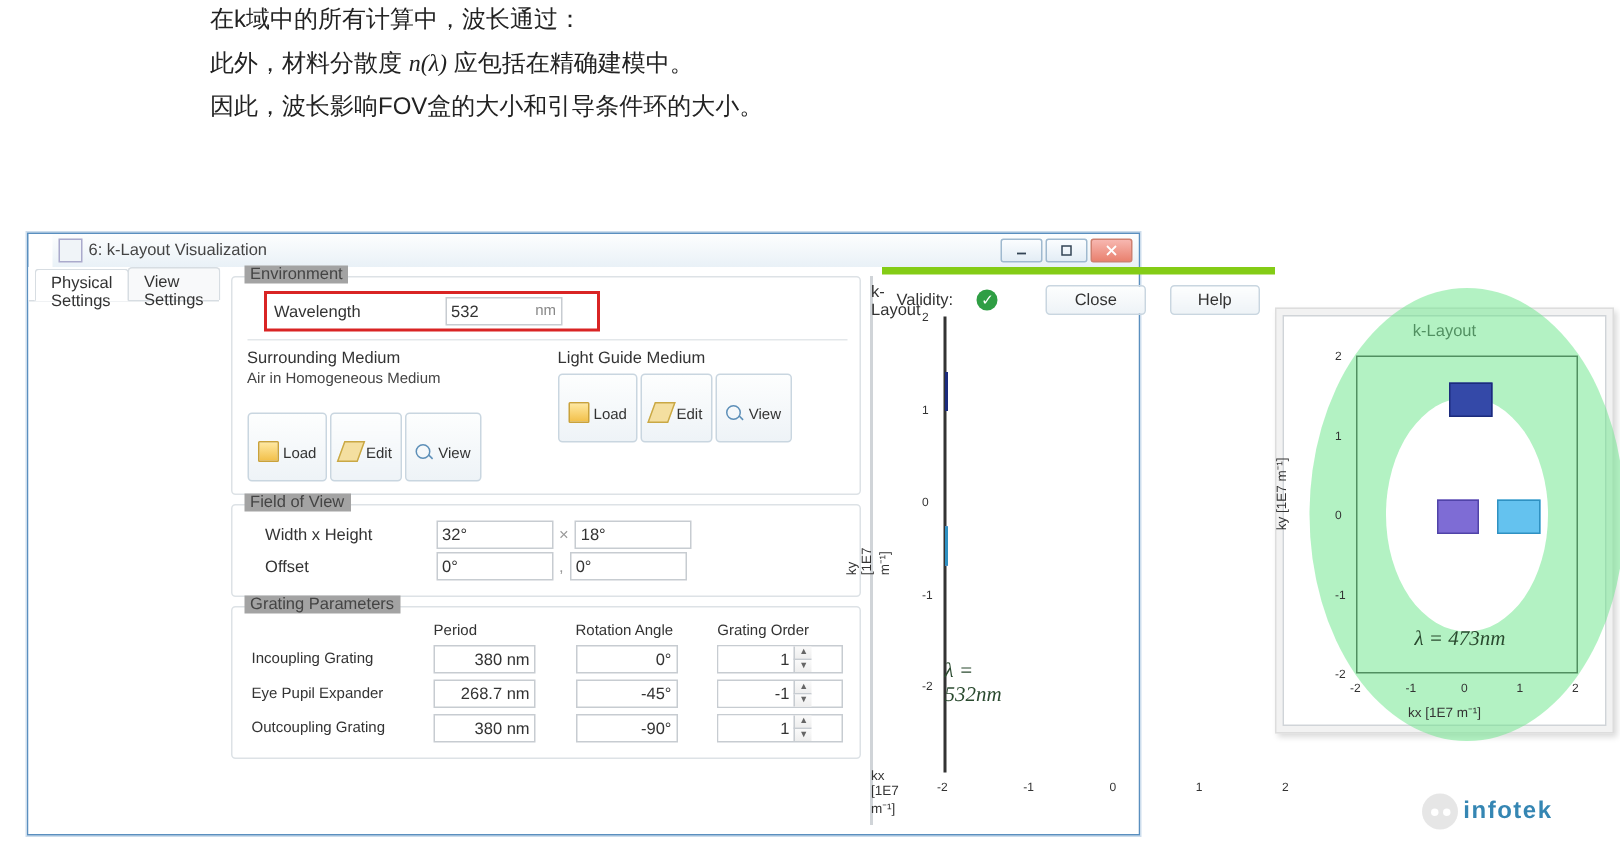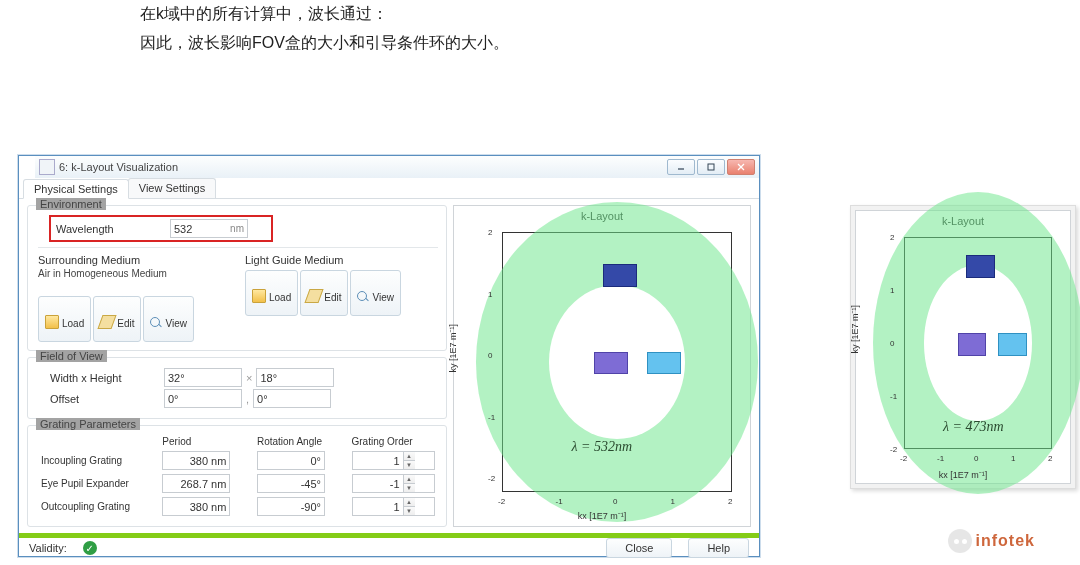--- a/index.html
+++ b/index.html
@@ -53,21 +53,21 @@
   }
   .titlebar .ticon{width:14px;height:14px;border:1px solid #aac;background:#f0f4f8;margin-right:4px}
   .winbtns{margin-left:auto;display:flex;gap:2px}
   .winbtn{width:26px;height:14px;border:1px solid #9fb9cf;border-radius:2px;background:linear-gradient(#fbfdff,#e3edf5);display:flex;align-items:center;justify-content:center}
   .winbtn.close{background:linear-gradient(#f7b7b0,#e9816f);border-color:#cf8070;color:#fff;font-weight:bold}
   .winbtn svg{width:10px;height:10px}
 
   .client{
     position:absolute;inset:22px 0 0 0;
     display:flex;
-    flex-direction:column;
+    flex-direction:row;
     background:#fff;
   }
   .tabs{display:flex;border-bottom:1px solid #d7dde2;height:22px;padding-left:4px;background:#fff}
   .tab{padding:3px 10px;border:1px solid #d7dde2;border-bottom:none;margin-right:-1px;background:#f8f9fa;border-radius:3px 3px 0 0;font-size:11px}
   .tab.active{background:#fff;position:relative;top:1px;border-bottom:1px solid #fff}
 
   .pane{flex:1;display:flex;padding:6px 8px;gap:6px}
   .left{width:420px;display:flex;flex-direction:column;gap:6px}
   .right{flex:1;position:relative}
 
@@ -123,41 +123,46 @@
   .outer-ring{background:rgba(110,230,140,.52);}
   .annulus-hole{position:absolute;border-radius:50%;background:#fff}
   .fovbox{position:absolute;background:#5a6ecb;border:1px solid #2d3f9a}
   .fovbox.a{background:#3449a8;border-color:#1b2b7c}
   .fovbox.b{background:#7e6cd5;border-color:#5043a8}
   .fovbox.c{background:#64c2ef;border-color:#2f91c2}
   .lam{position:absolute;font-family:"Cambria Math","Times New Roman",serif;font-style:italic;font-size:14px;color:#2a4a2f}
   .axis-label{position:absolute;font-size:9px;color:#333}
   .tick{position:absolute;font-size:8px;color:#333}
 
-  .watermark{position:absolute;right:45px;bottom:12px;color:#c2410c;font-size:16px;font-weight:bold;font-family:sans-serif;letter-spacing:1px;display:flex;align-items:center;gap:4px;opacity:.8}
+  .watermark{position:absolute;right:45px;bottom:12px;color:#0369a1;font-size:16px;font-weight:bold;font-family:sans-serif;letter-spacing:1px;display:flex;align-items:center;gap:4px;opacity:.8}
   .watermark .dots{position:relative;width:24px;height:24px;border-radius:50%;background:#ccc;opacity:.6}
   .watermark .dots::before,.watermark .dots::after{content:"";position:absolute;width:5px;height:5px;border-radius:50%;background:#fff}
   .watermark .dots::before{left:6px;top:10px}
   .watermark .dots::after{right:5px;top:10px}
 
   .shadowbox2{
     position:absolute;
     left:850px;top:205px;
     width:212px;height:270px;
     background:#f2f2f2;
     border:1px solid #ddd;
     box-shadow:2px 2px 4px rgba(0,0,0,.15);
     padding:6px;
   }
 </style>
 </head>
 <body>
 
 <div class="intro">
   <div>在k域中的所有计算中，波长通过：</div>
+  <div>
+    <span>此外，材料分散度 </span>
+    <span class="italic-n">n(λ)</span>
+    <span> 应包括在精确建模中。</span>
+  </div>
   <div>因此，波长影响FOV盒的大小和引导条件环的大小。</div>
 </div>
 
 <span class="formula-label">n(λ)</span>
 
 <div class="window">
   <div class="titlebar">
     <span class="ticon"></span>
     <span>6: k-Layout Visualization</span>
     <div class="winbtns">

